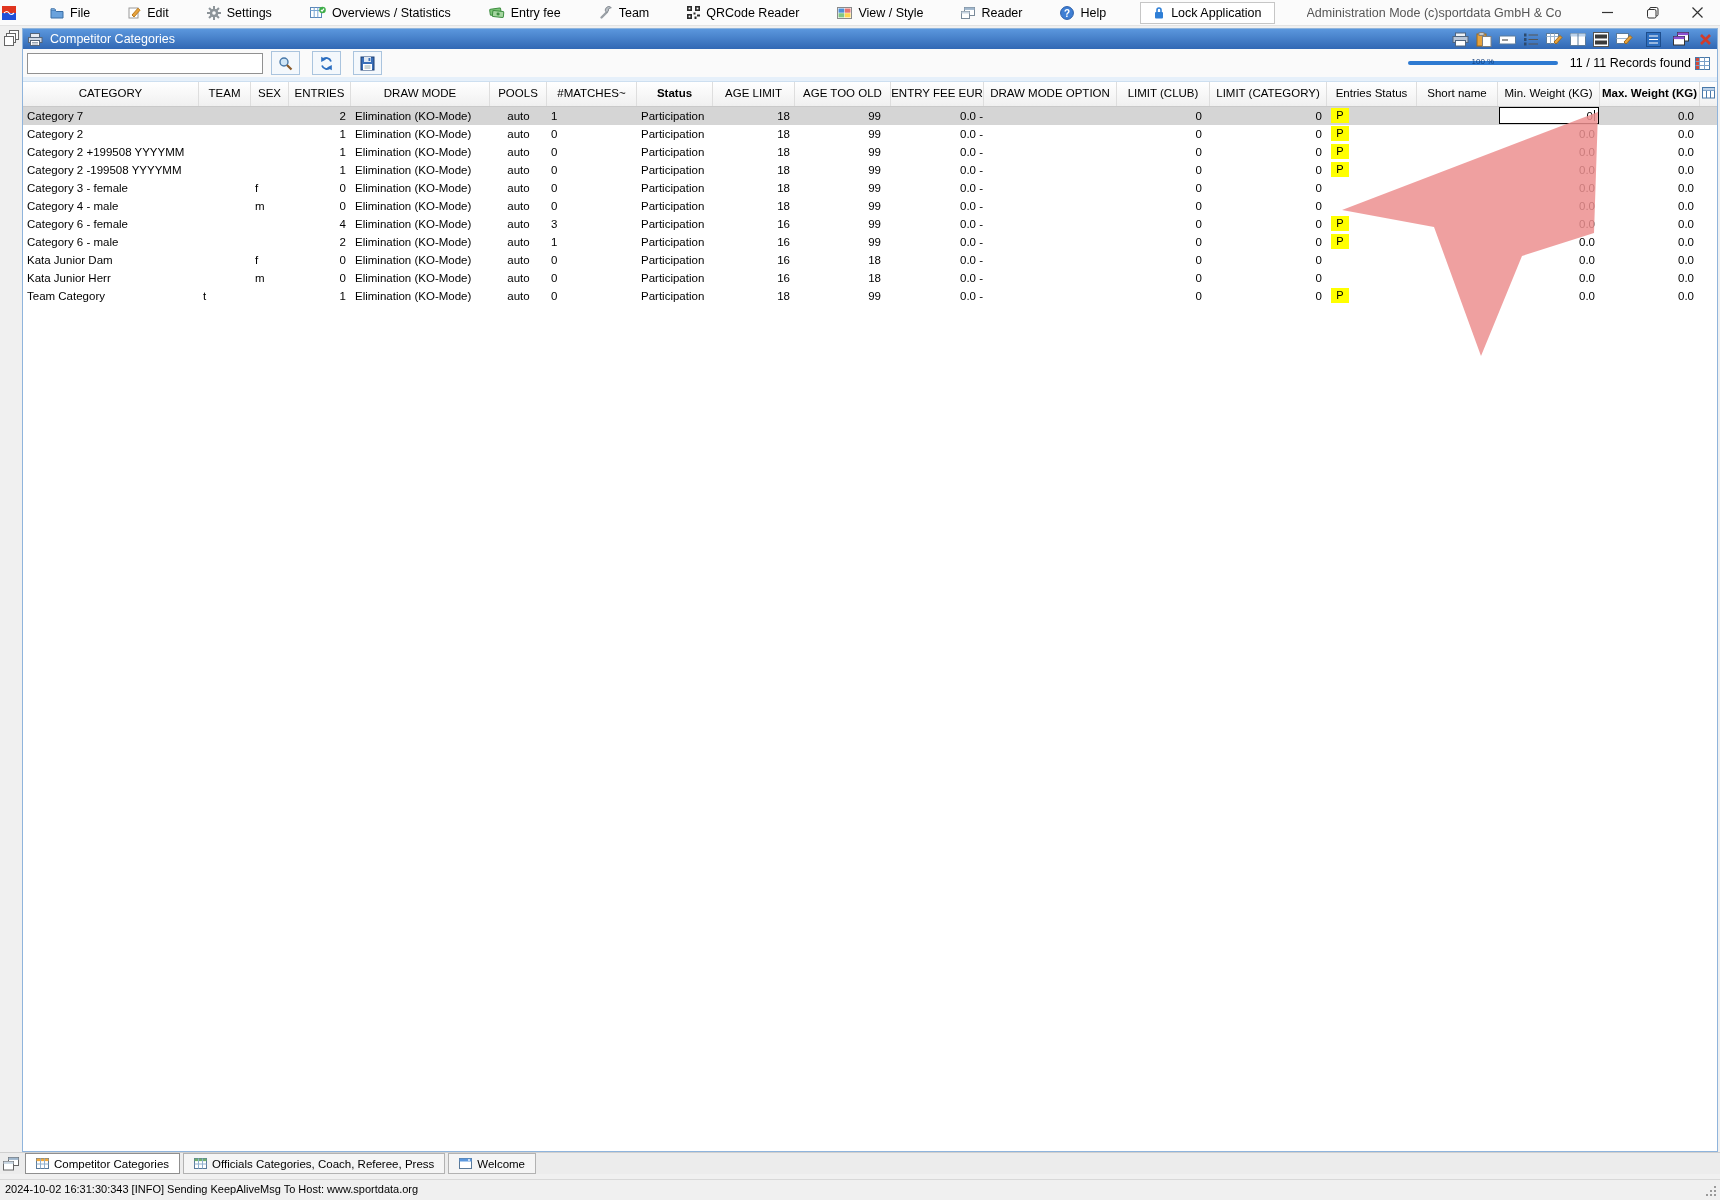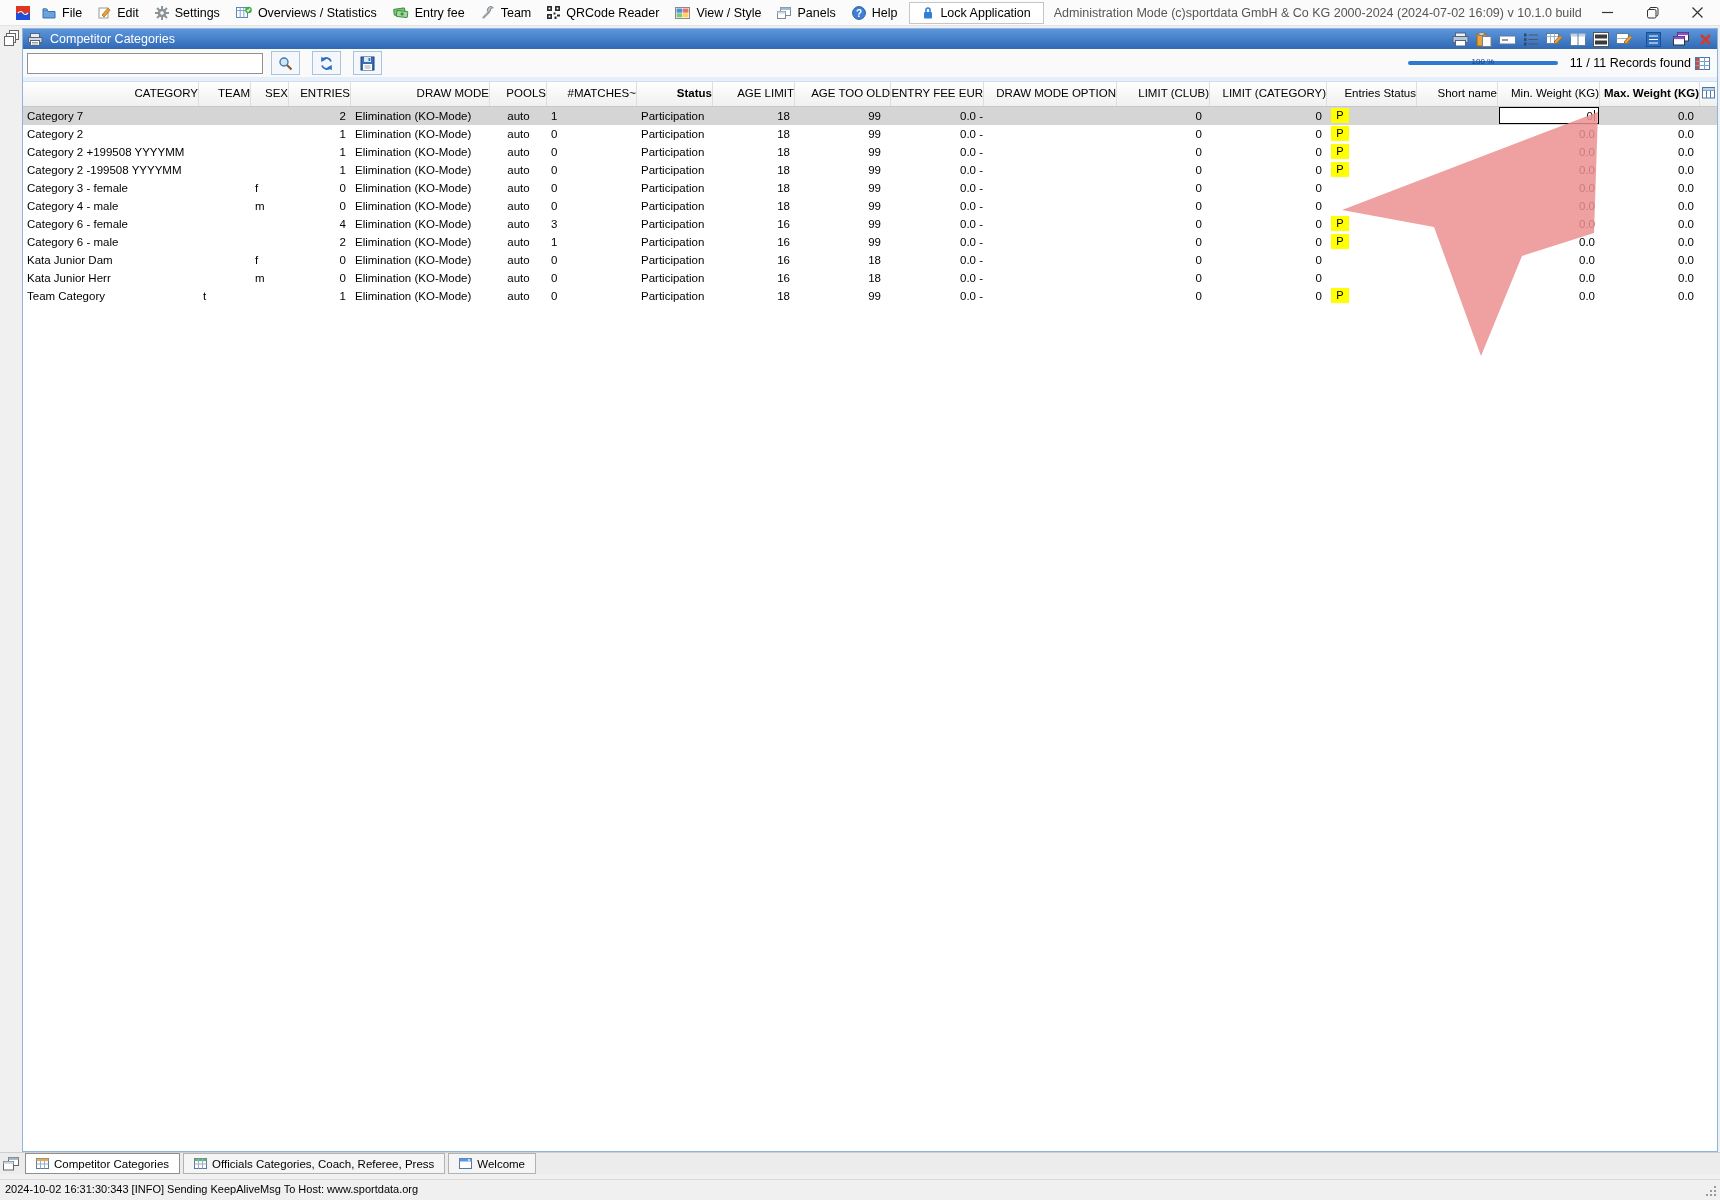--- a/index.html
+++ b/index.html
@@ -3,21 +3,21 @@
 <meta charset="utf-8">
 <style>
   html,body{margin:0;padding:0;}
   body{width:1720px;height:1200px;position:relative;background:#f0f0f0;
        font-family:"Liberation Sans",sans-serif;overflow:hidden;color:#000;}
   svg{display:block;}
 
   
   .menubar{position:absolute;left:0;top:0;width:1720px;height:26px;background:#fbfbfb;
            border-bottom:1px solid #e3e3e3;display:flex;align-items:center;
-           padding-left:16px;box-sizing:border-box;font-size:12.5px;}
+           padding-left:2px;box-sizing:border-box;font-size:12.5px;gap:22px;}
   .mitem{display:flex;align-items:center;gap:6px;padding:0 8px;height:26px;cursor:default;white-space:nowrap;}
   .lockbtn{display:flex;align-items:center;gap:6px;border:1px solid #c6c6c6;background:#fff;
            height:20px;padding:0 12px;margin-left:4px;white-space:nowrap;}
   .apptitle{color:#565656;margin-left:10px;white-space:nowrap;overflow:hidden;flex:1;}
   .wincontrols{display:flex;height:26px;}
   .wc{width:45px;height:26px;display:flex;align-items:center;justify-content:center;}
 
   
   .child{position:absolute;left:22px;top:28px;width:1696px;height:1124px;background:#fff;
          border:1px solid #8fb4dc;box-sizing:border-box;}
@@ -33,21 +33,21 @@
   .progresswrap{position:relative;width:150px;height:8px;margin-left:auto;margin-right:12px;}
   .progressbar{position:absolute;left:0;right:0;top:2px;height:4px;background:#2e7ad1;border-radius:2px;}
   .progresslabel{position:absolute;left:50%;top:-2px;transform:translateX(-50%);
                  font-size:8px;color:#123f7e;line-height:10px;}
   .records{font-size:12.5px;margin-right:4px;white-space:nowrap;}
   .bluestrip{height:4px;background:#e6f0fa;border-bottom:1px solid #cddff0;}
 
   
   .thead{display:flex;height:24px;background:linear-gradient(#ffffff,#f0f0f0);
          border-bottom:1px solid #c9c9c9;position:relative;}
-  .th{box-sizing:border-box;border-right:1px solid #dedede;text-align:right;font-size:11.5px;
+  .th{box-sizing:border-box;border-right:1px solid #dedede;text-align:center;font-size:11.5px;
       line-height:23px;height:24px;overflow:hidden;white-space:nowrap;flex:0 0 auto;}
   .colpicker{position:absolute;right:2px;top:5px;}
   .trow{display:flex;height:18px;}
   .trow.sel{background:#d5d5d5;}
   .cell{box-sizing:border-box;height:18px;line-height:18px;overflow:visible;white-space:nowrap;
         font-size:11.5px;flex:0 0 auto;position:relative;}
   .al{text-align:left;padding-left:4px;}
   .ar{text-align:right;padding-right:5px;}
   .ac{text-align:center;}
   .pr10{padding-right:10px;}.pr8{padding-right:8px;}.pr1{padding-right:1px;}.pr6{padding-right:6px;}
@@ -181,21 +181,21 @@
   </div>
   <div class="mitem">
     <span>
         <svg width="14" height="12">
           <rect x="3.5" y="0.5" width="10" height="8" fill="#fff" stroke="#7a8a99"></rect>
           <rect x="3.5" y="0.5" width="10" height="2.4" fill="#9fb6cc"></rect>
           <rect x="0.5" y="4.5" width="8" height="7" fill="#fff" stroke="#7a8a99"></rect>
           <rect x="0.5" y="4.5" width="8" height="2" fill="#c9d6e2"></rect>
         </svg>
       </span>
-    <span>Panels</span>
+    <span>Reader</span>
   </div>
   <div class="mitem">
     <span>
         <svg width="14" height="14">
           <circle cx="7" cy="7" r="6.4" fill="#3f7fd4" stroke="#2a5da8"></circle>
           <text x="7" y="10.5" font-size="10" fill="#fff" text-anchor="middle" font-family="Liberation Sans,sans-serif" font-weight="bold">?</text>
         </svg>
       </span>
     <span>Help</span>
   </div>

